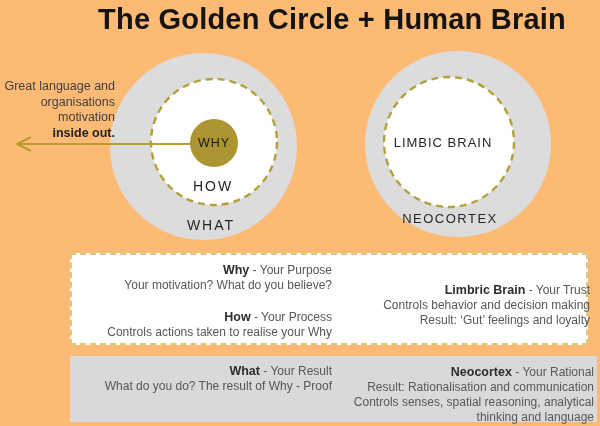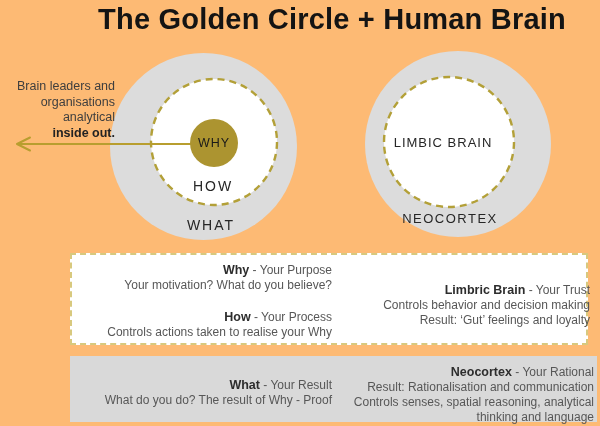--- a/index.html
+++ b/index.html
@@ -40,21 +40,21 @@
     position:absolute;left:0;top:79px;width:115px;text-align:right;
     font-size:12.5px;line-height:15.5px;color:#3e3e3e;
   }
   .annotation .em{font-weight:700;color:#222222;padding-left:36px;}
   .legend-box{position:absolute;left:70px;box-sizing:border-box;}
   .legend-box.dashed{top:253px;width:518px;height:92px;border:2px dashed var(--box-dash);background:#ffffff;}
   .legend-box.gray{top:356px;width:527px;height:66px;background:var(--box-gray);}
   .col{position:absolute;font-size:12px;line-height:15px;color:var(--body);text-align:right;}
   .dashed .col.c-left{left:10px;top:8px;width:250px;}
   .dashed .col.c-right{left:266px;top:28px;width:252px;}
-  .gray .col.c-left{left:12px;top:22px;width:250px;}
+  .gray .col.c-left{left:12px;top:8px;width:250px;}
   .gray .col.c-right{left:268px;top:9px;width:256px;}
   .entry + .entry{margin-top:17px;}
   .term{font-weight:700;color:var(--term);font-size:12.5px;}
 </style>
 </head>
 <body>
 
 <div class="canvas">
 
   <h1 class="title">The Golden Circle + Human Brain</h1>
@@ -70,23 +70,23 @@
     <circle class="why-disc" cx="214" cy="143" r="24"></circle>
   </svg>
 
   <div class="circle-label why-label">WHY</div>
   <div class="circle-label how-label">HOW</div>
   <div class="circle-label what-label">WHAT</div>
   <div class="circle-label limbic-label">LIMBIC BRAIN</div>
   <div class="circle-label neocortex-label">NEOCORTEX</div>
 
   <div class="annotation">
-    <div>Brain leaders and</div>
+    <div>Great language and</div>
     <div>organisations</div>
-    <div>analytical</div>
+    <div>motivation</div>
     <div class="em">inside out.</div>
   </div>
 
   <div class="legend-box dashed">
     <div class="col c-left">
       <div class="entry">
         <div class="head"><span class="term">Why</span> <span class="role">- Your Purpose</span></div>
         <div class="desc">Your motivation? What do you believe?</div>
       </div>
       <div class="entry">

